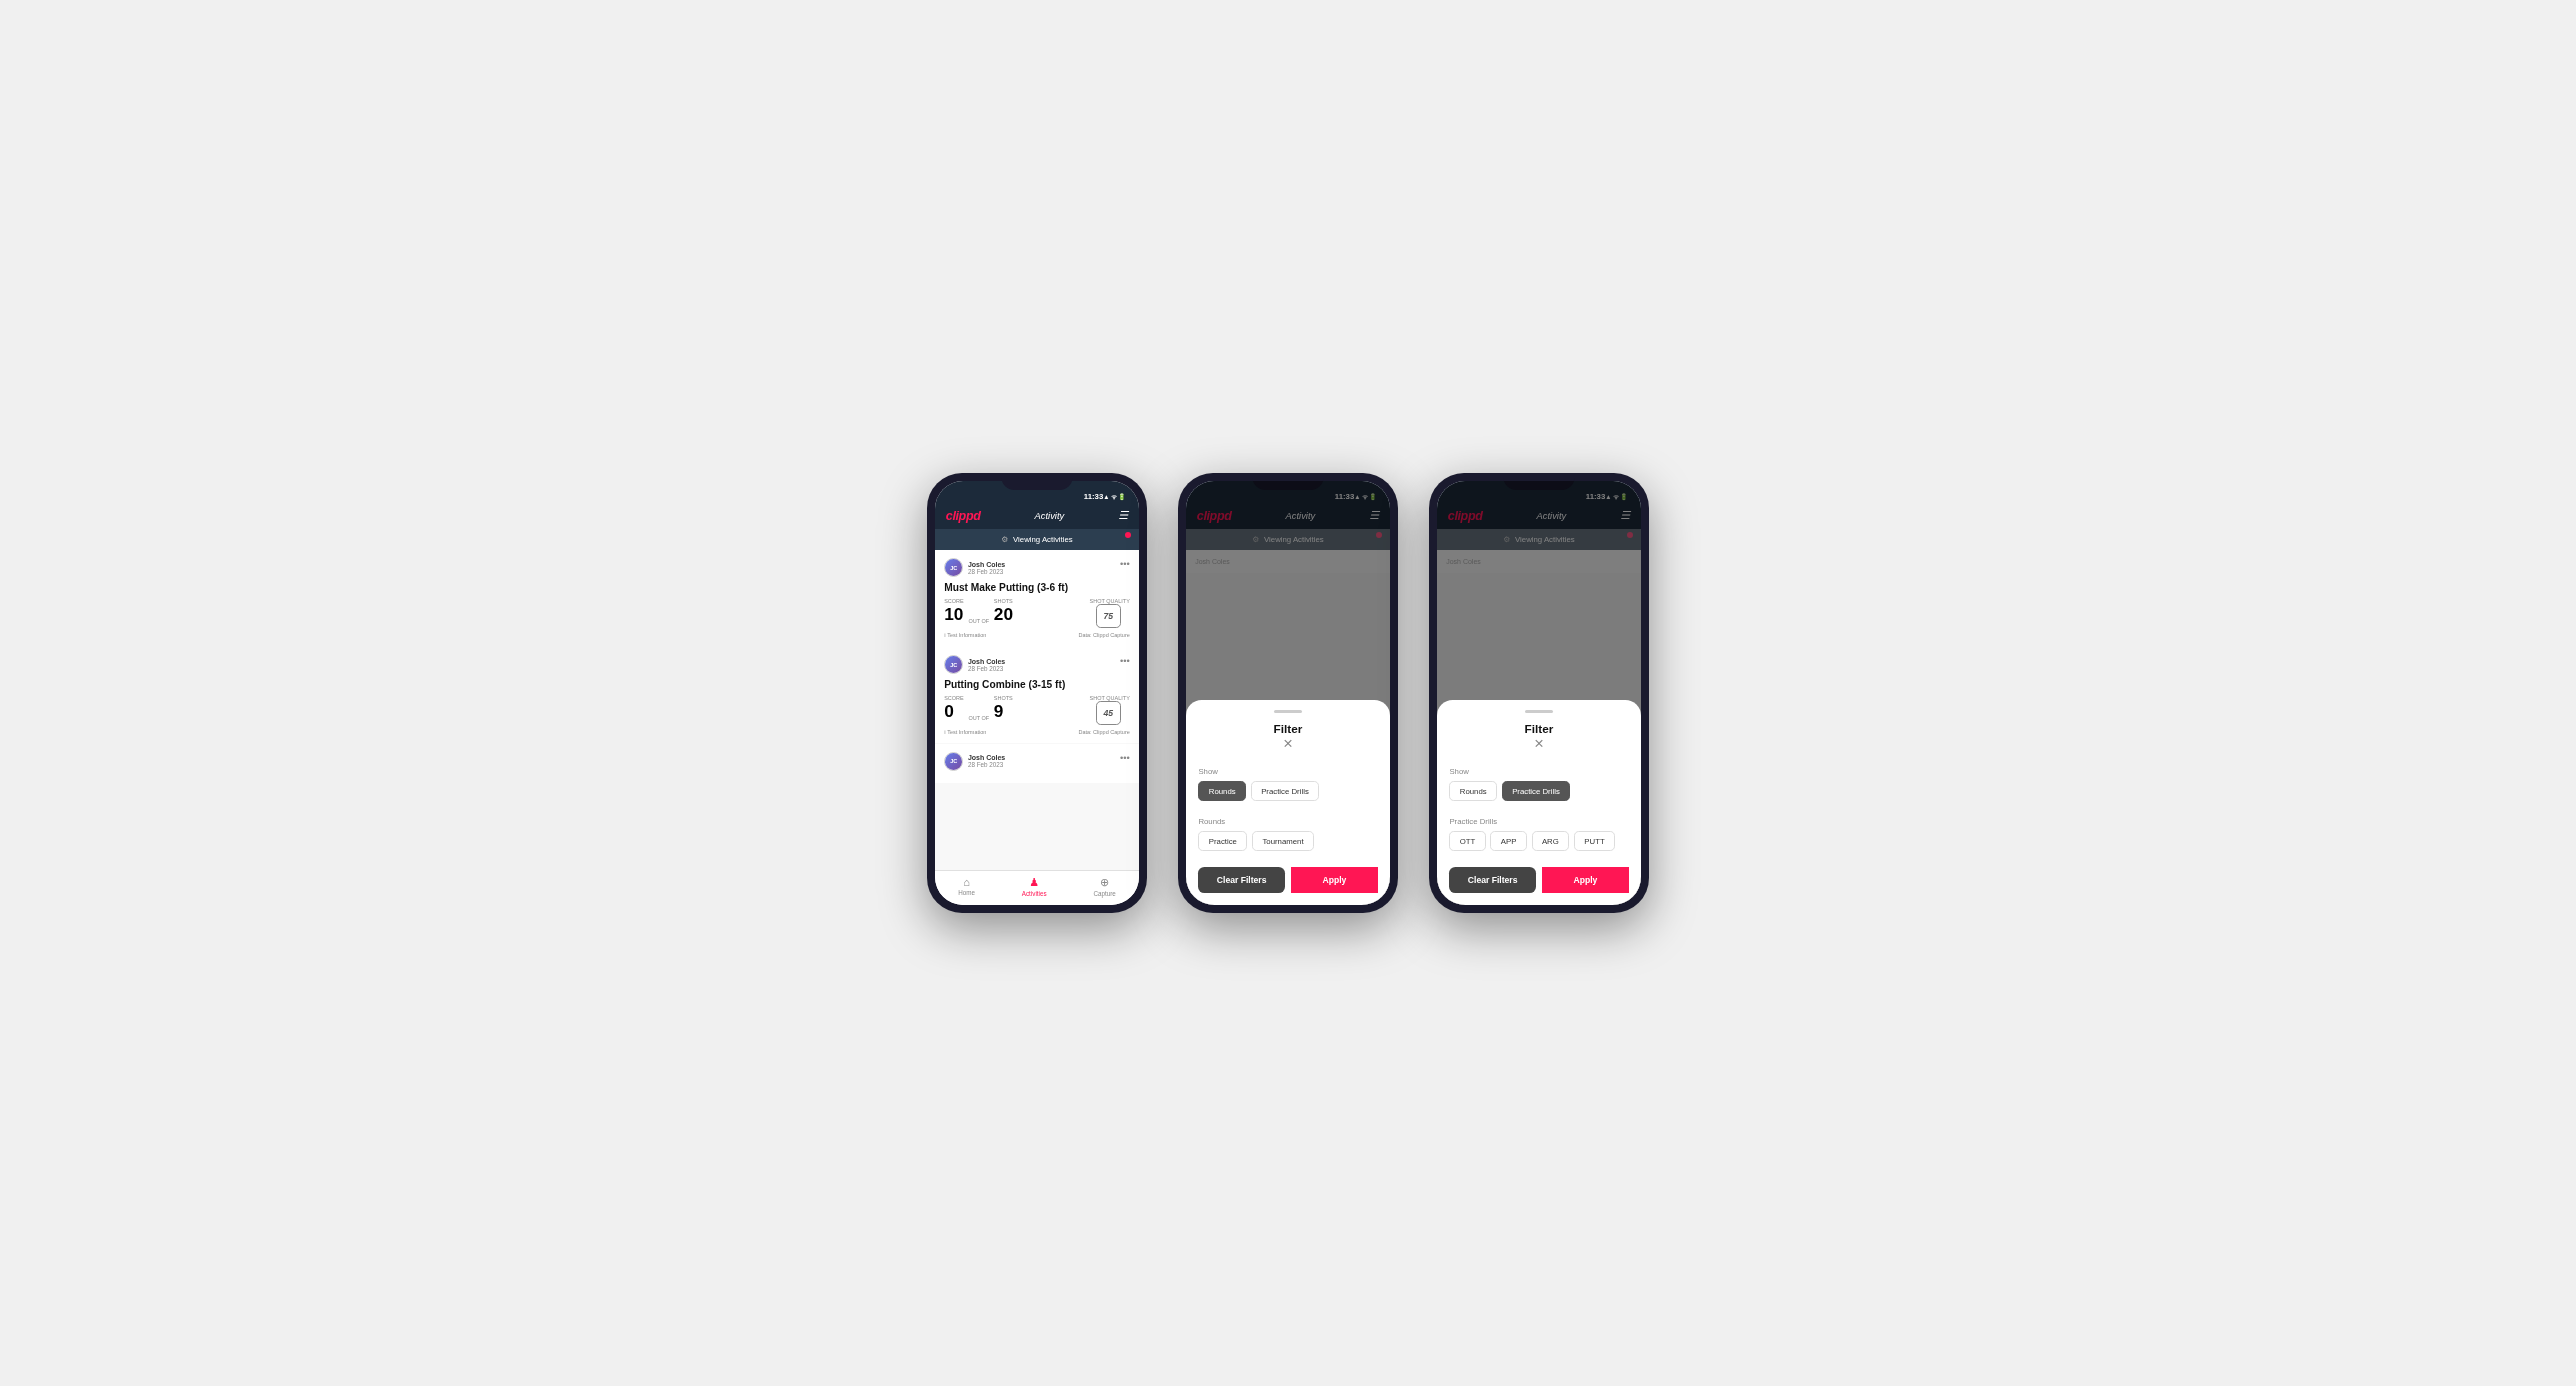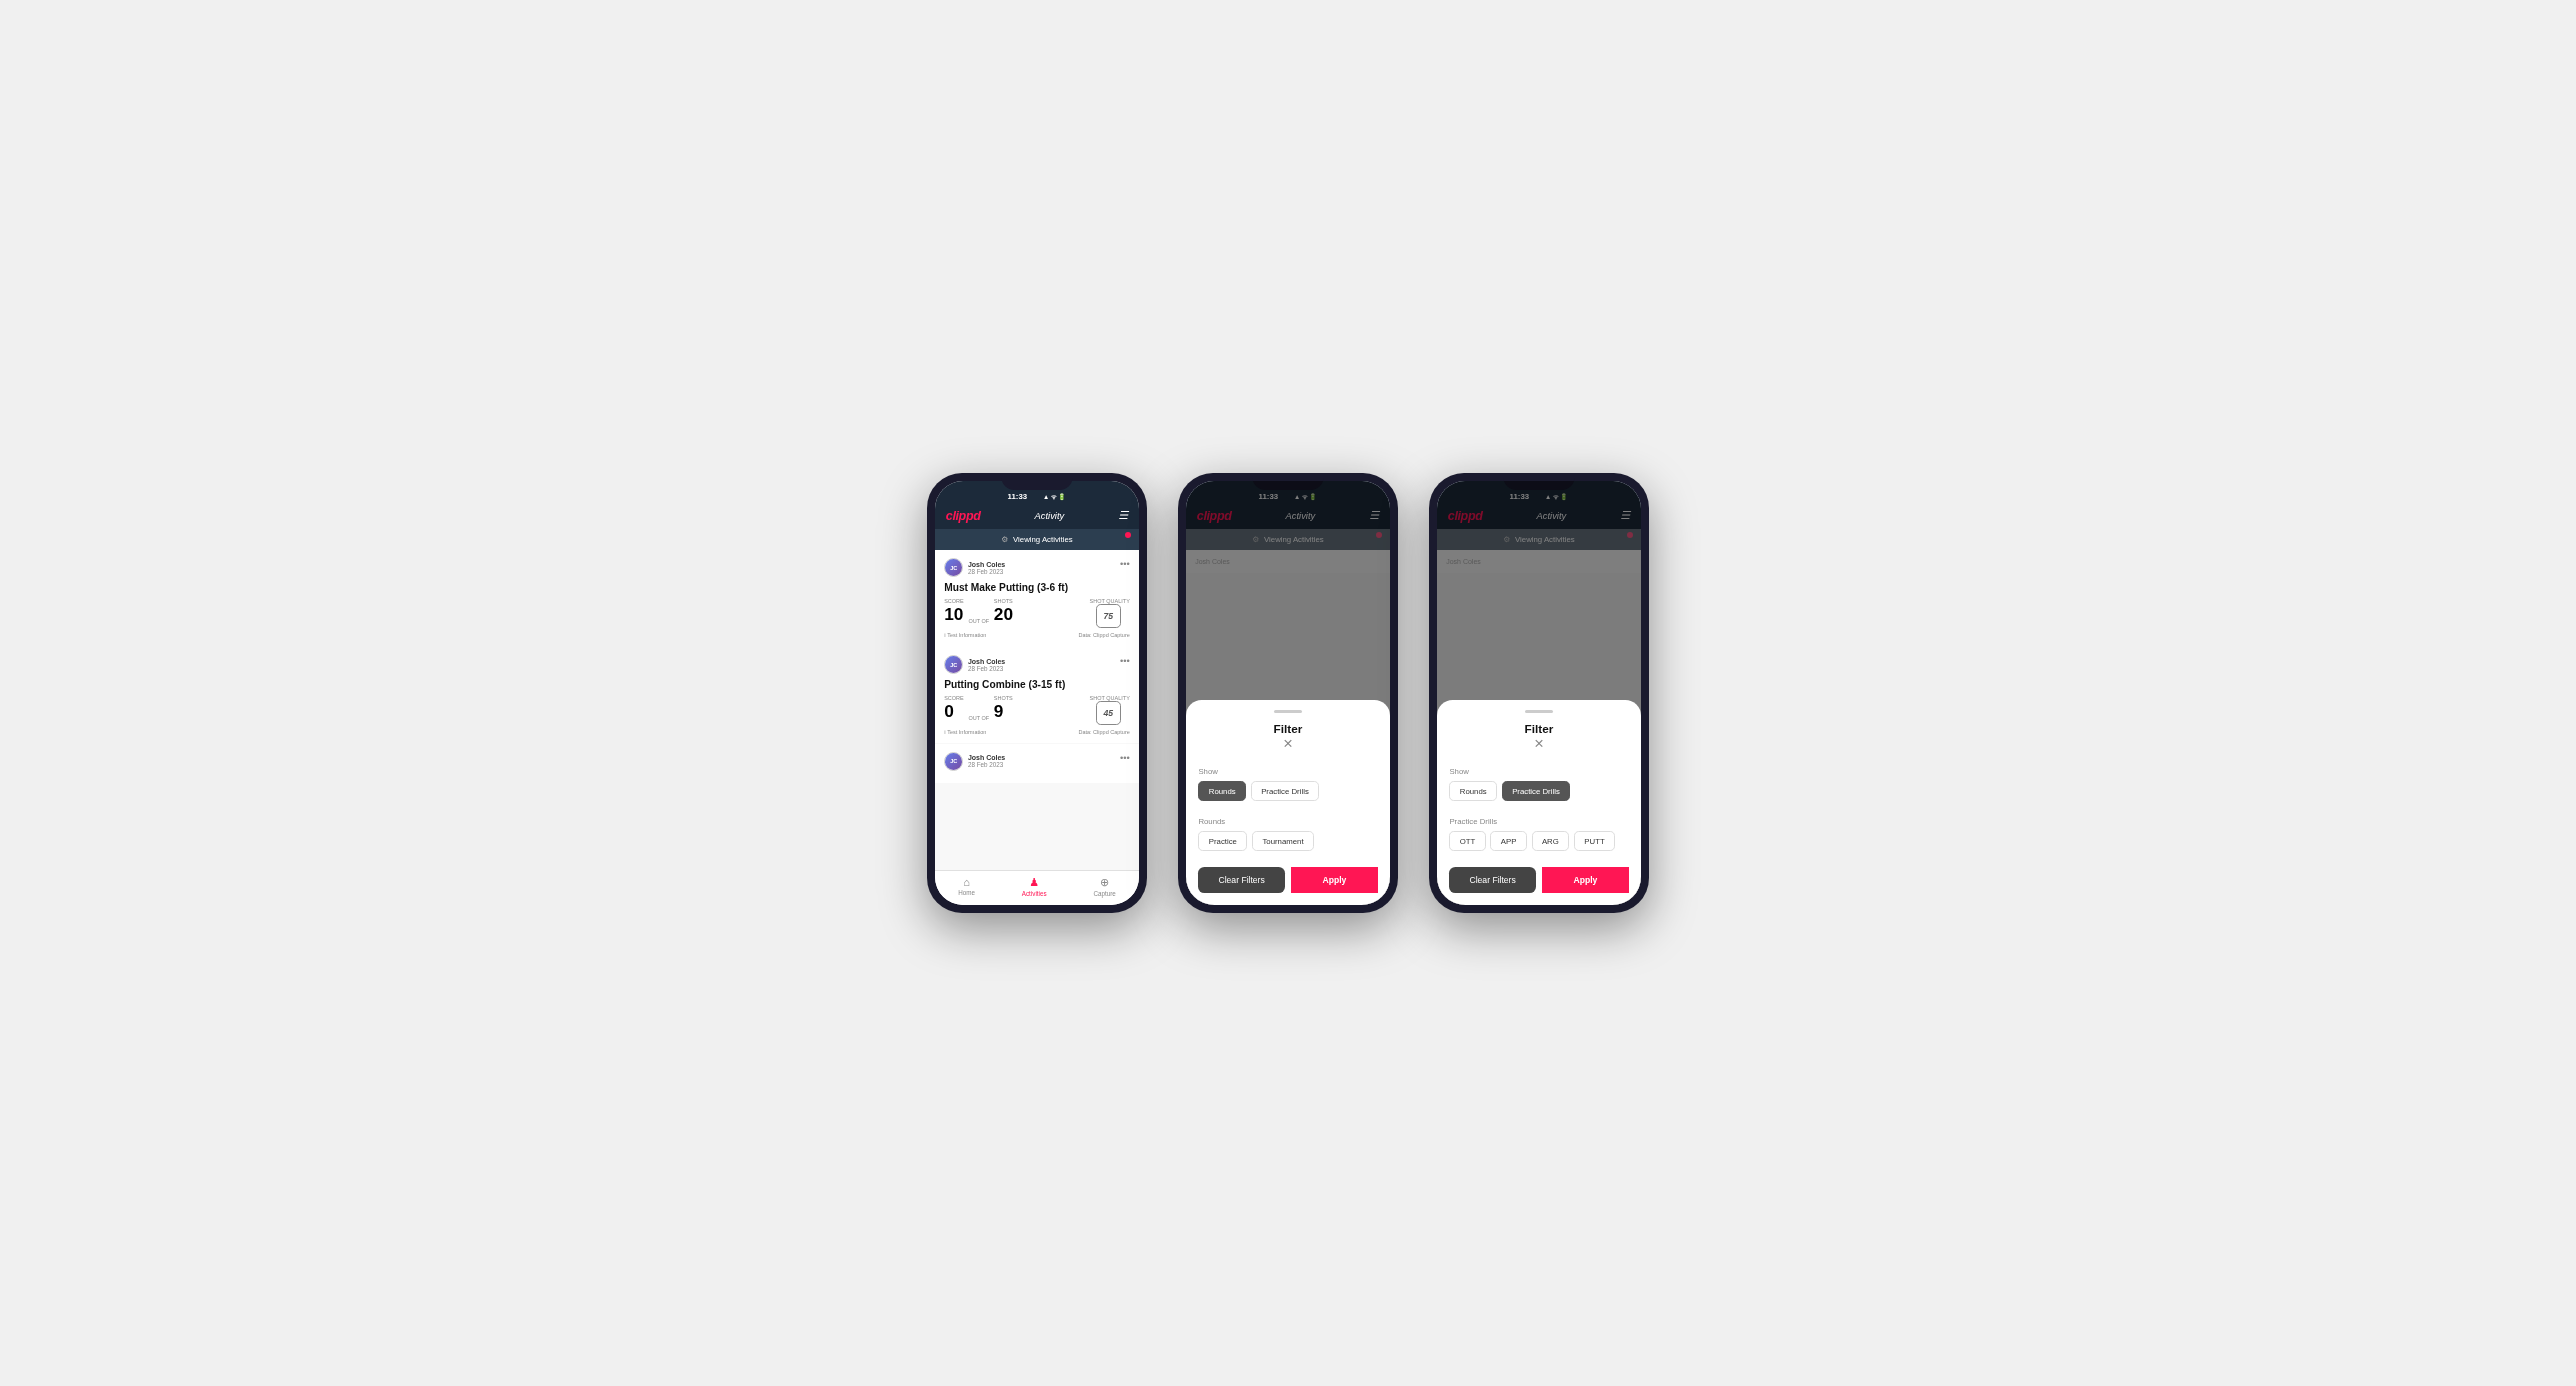--- a/index.html
+++ b/index.html
@@ -49,29 +49,28 @@
       height: 17.3px;
       background: #1a1a2e;
       border-radius: 0 0 12.6px 12.6px;
       z-index: 10;
     }
 
     
     .status-bar {
       background: #1c2a3a;
       display: flex;
-      justify-content: center;
+      justify-content: flex-end;
       align-items: center;
       padding: 6.3px 12.6px 3.1px;
       padding-top: 11px;
       color: #fff;
       font-size: 7px;
       font-weight: 600;
       flex-shrink: 0;
-      gap: 16px;
     }
     .status-time { font-size: 7.8px; font-weight: 700; }
     .status-icons { display: flex; gap: 2.4px; align-items: center; font-size: 6.3px; }
 
     
     .app-header {
       background: #1c2a3a;
       display: flex;
       justify-content: space-between;
       align-items: center;
@@ -269,21 +268,21 @@
       margin-top: 15.7px;
     }
     .btn-clear {
       flex: 1;
       padding: 7.8px;
       border-radius: 6.3px;
       background: #444;
       color: #fff;
       border: none;
       font-size: 8.6px;
-      font-weight: 400;
+      font-weight: 700;
       cursor: pointer;
     }
     .btn-apply {
       flex: 1;
       padding: 7.8px;
       border-radius: 0;
       background: #ff1654;
       color: #fff;
       border: none;
       font-size: 8.6px;

